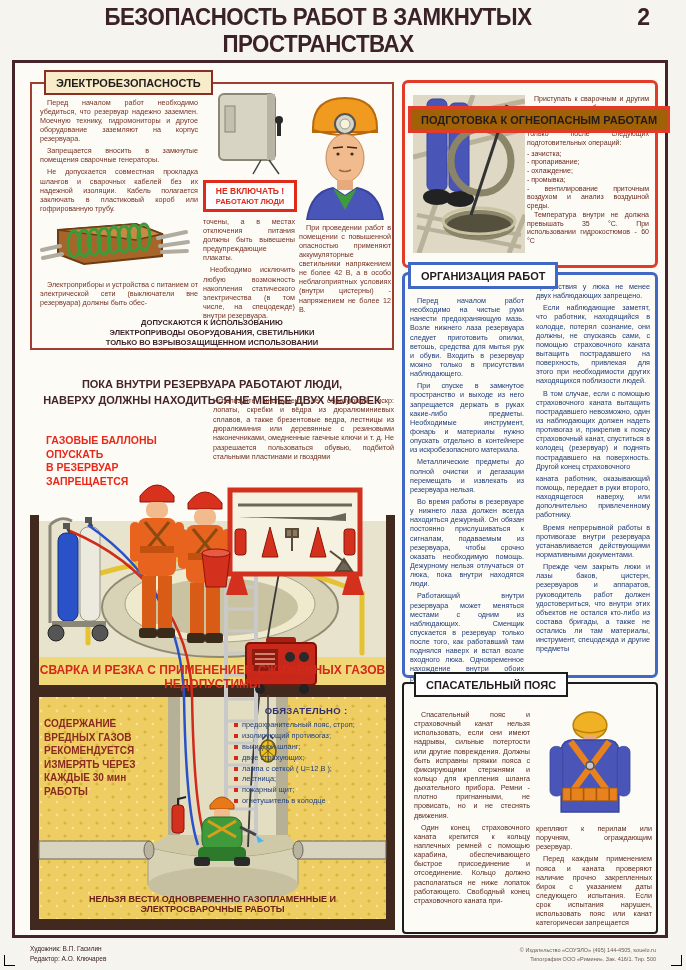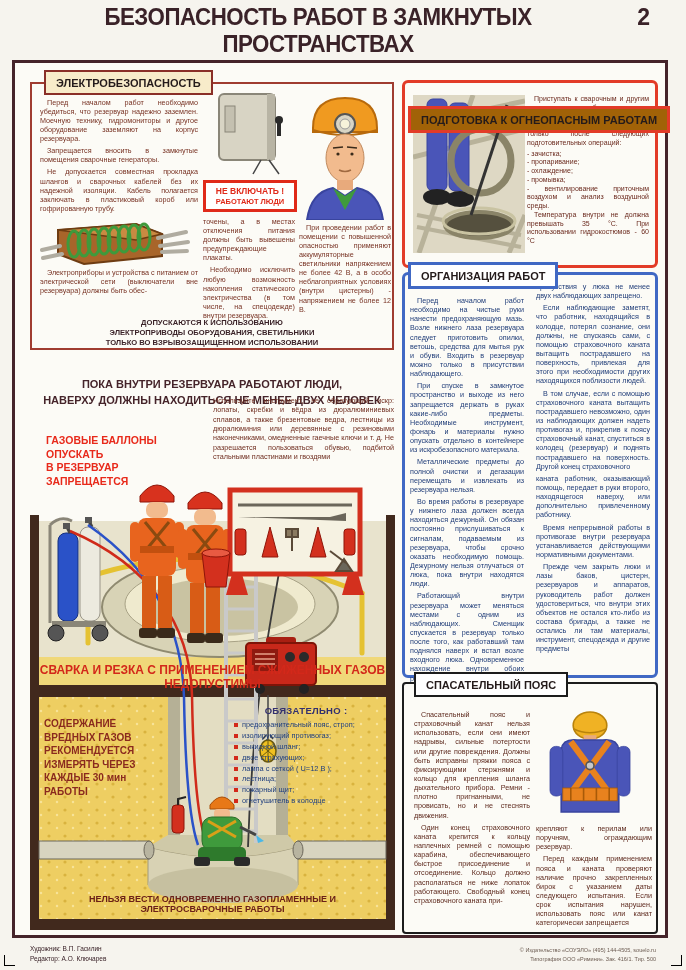--- a/index.html
+++ b/index.html
@@ -104,21 +104,21 @@
           <ellipse cx="44" cy="27" rx="6" ry="13"></ellipse>
         <ellipse cx="54" cy="26" rx="6" ry="13"></ellipse>
           <ellipse cx="64" cy="25" rx="6" ry="13"></ellipse>
         <ellipse cx="74" cy="24" rx="6" ry="13"></ellipse>
           <ellipse cx="84" cy="23" rx="6" ry="13"></ellipse>
         <ellipse cx="94" cy="22" rx="6" ry="13"></ellipse>
           <ellipse cx="104" cy="21" rx="6" ry="13"></ellipse>
       </g>
       <path d="M2,34 L20,30 M3,42 L22,38" stroke="#b0aca0" stroke-width="4" stroke-linecap="round"></path>
     </svg>
-    <p style="margin-top:0;">Электроприборы и устройства с питанием от электрической сети (выключатели вне резервуара) должны быть обес-</p>
+    <p style="margin-top:12px;">Электроприборы и устройства с питанием от электрической сети (выключатели вне резервуара) должны быть обес-</p>
   </div>
 
   <div class="electro-col txt" style="left:203px;top:90px;width:92px;text-align:justify;">
     <svg class="illus" width="92" height="86" viewBox="0 0 92 86" style="margin:0 auto;">
       <rect x="16" y="4" width="56" height="66" rx="5" fill="#d8d4c4" stroke="#8a8678" stroke-width="2"></rect>
       <rect x="64" y="4" width="8" height="66" fill="#b8b4a4"></rect>
       <rect x="22" y="16" width="10" height="26" fill="#c4c0b0" stroke="#8a8678"></rect>
       <circle cx="76" cy="30" r="4" fill="#2a2a2a"></circle>
       <rect x="74" y="30" width="4" height="16" fill="#2a2a2a"></rect>
       <path d="M58,70 L50,84 M66,70 L76,84" stroke="#444" stroke-width="1.5"></path>

